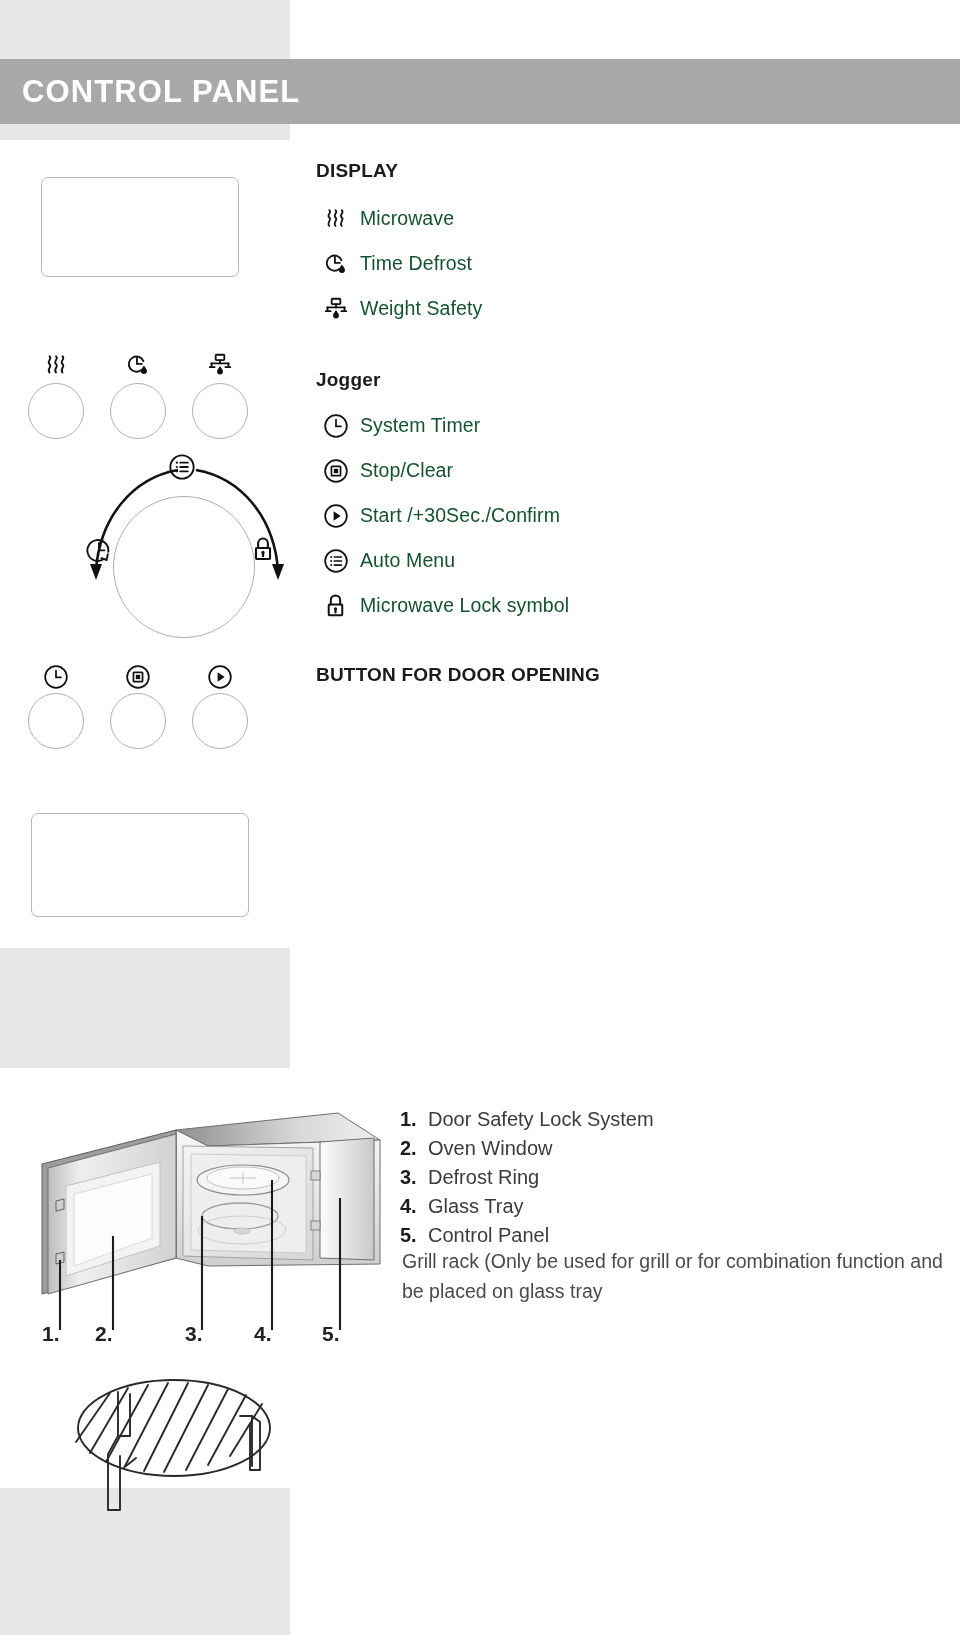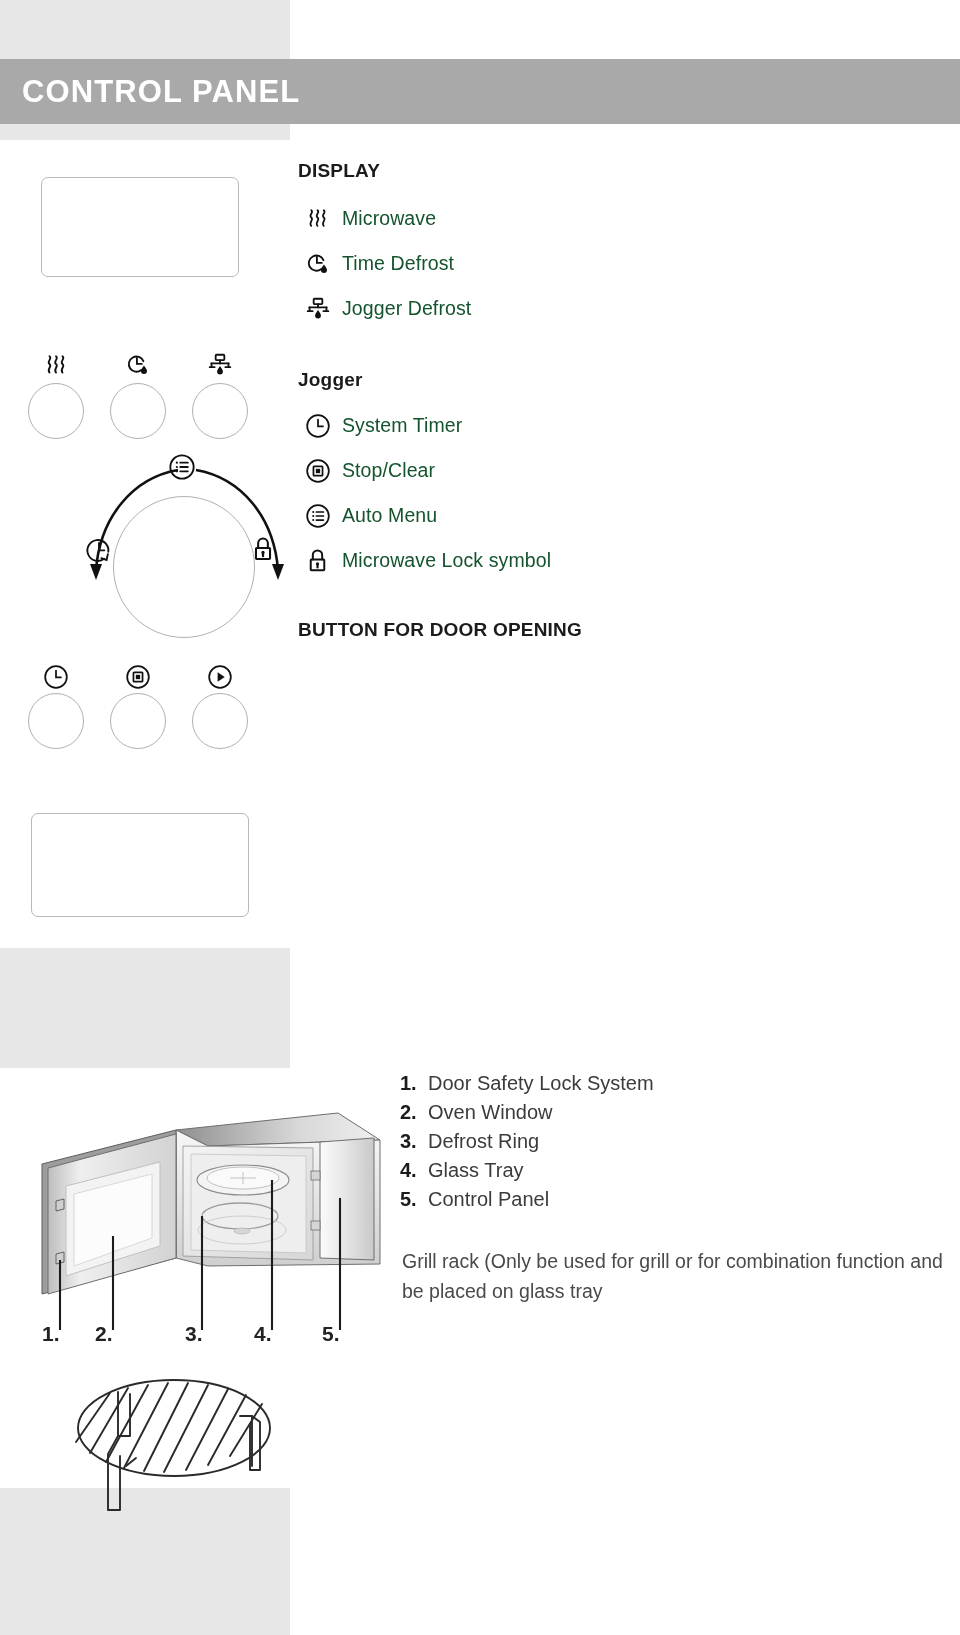--- a/index.html
+++ b/index.html
@@ -72,21 +72,21 @@
     border: 1px solid #b0b0b0;
     border-radius: 50%;
     background: #ffffff;
   }
 
   #jog-arrows { position: absolute; left: 60px; top: 300px; width: 250px; height: 230px; }
 
   .dial-icon { position: absolute; width: 26px; height: 26px; }
 
   
-  #content { position: absolute; left: 298px; top: 160px; width: 630px; }
+  #content { position: absolute; left: 316px; top: 160px; width: 630px; }
 
   .section-head {
     font-size: 19px;
     font-weight: bold;
     color: #1b1b1b;
     letter-spacing: 0.2px;
   }
   #display-head { margin-bottom: 14px; }
   #jogger-head  { margin-top: 38px; margin-bottom: 12px; }
   #door-head    { margin-top: 36px; }
@@ -118,21 +118,21 @@
   }
   #grill-illustration { position: absolute; left: 40px; top: 1370px; width: 290px; height: 160px; }
 
   
   #parts-list { position: absolute; left: 400px; top: 1072px; width: 540px; }
   .part-row { display: flex; height: 29px; align-items: baseline; }
   .part-num {
     font-size: 20px; font-weight: bold; color: #1b1b1b;
     width: 28px; min-width: 28px;
   }
-  .part-label { font-size: 20px; color: #3b3b3b; }
+  .part-label { font-size: 20px; color: #3b3b3b; margin-top: 36px; }
 
   #grill-note {
     position: absolute;
     left: 402px; top: 1246px;
     width: 545px;
     font-size: 19.5px;
     line-height: 30px;
     color: #4a4a4a;
   }
 </style>
@@ -275,21 +275,21 @@
       <span class="legend-icon">
         <svg viewBox="0 0 24 24" width="26" height="26" fill="none" stroke="#111" stroke-width="1.7" stroke-linecap="round">
           <rect x="8" y="2.5" width="8" height="5" rx="0.8"></rect>
           <path d="M12 7.5 L12 10.5"></path>
           <path d="M4 10.5 L20 10.5"></path>
           <path d="M4.2 10.5 L4.2 14 M19.8 10.5 L19.8 14"></path>
           <path d="M2.5 14 L7 14 M17 14 L21.5 14"></path>
           <path d="M12 13 C14 16, 14.7 16.8, 14.7 18 A2.7 2.7 0 0 1 9.3 18 C9.3 16.8, 10 16, 12 13 Z" fill="#111" stroke="none"></path>
         </svg>
       </span>
-      <span class="legend-label">Jogger Defrost</span>
+      <span class="legend-label">Weight Safety</span>
     </div>
 
     <div class="section-head" id="jogger-head">Jogger</div>
 
     <div class="legend-row">
       <span class="legend-icon">
         <svg viewBox="0 0 24 24" width="26" height="26" fill="none" stroke="#111" stroke-width="1.6" stroke-linecap="round">
           <circle cx="12" cy="12" r="10"></circle>
           <path d="M12 6 L12 12.3 L16.6 12.3"></path>
         </svg>
@@ -301,20 +301,29 @@
       <span class="legend-icon">
         <svg viewBox="0 0 24 24" width="26" height="26" fill="none" stroke="#111" stroke-width="1.6">
           <circle cx="12" cy="12" r="10"></circle>
           <rect x="7.8" y="7.8" width="8.4" height="8.4" rx="0.6"></rect>
           <rect x="10" y="10" width="4" height="4" fill="#111" stroke="none"></rect>
         </svg>
       </span>
       <span class="legend-label">Stop/Clear</span>
     </div>
 
+    <div class="legend-row">
+      <span class="legend-icon">
+        <svg viewBox="0 0 24 24" width="26" height="26" fill="none" stroke="#111" stroke-width="1.6">
+          <circle cx="12" cy="12" r="10"></circle>
+          <path d="M9.8 7.6 L16.4 12 L9.8 16.4 Z" fill="#111" stroke="none"></path>
+        </svg>
+      </span>
+      <span class="legend-label">Start /+30Sec./Confirm</span>
+    </div>
 
 
     <div class="legend-row">
       <span class="legend-icon">
         <svg viewBox="0 0 24 24" width="26" height="26" fill="none" stroke="#111" stroke-width="1.6" stroke-linecap="round">
           <circle cx="12" cy="12" r="10"></circle>
           <circle cx="7.6" cy="8.3" r="0.95" fill="#111" stroke="none"></circle>
           <circle cx="7.6" cy="12" r="0.95" fill="#111" stroke="none"></circle>
           <circle cx="7.6" cy="15.7" r="0.95" fill="#111" stroke="none"></circle>
           <path d="M10.5 8.3 L17 8.3 M10.5 12 L17 12 M10.5 15.7 L17 15.7"></path>

